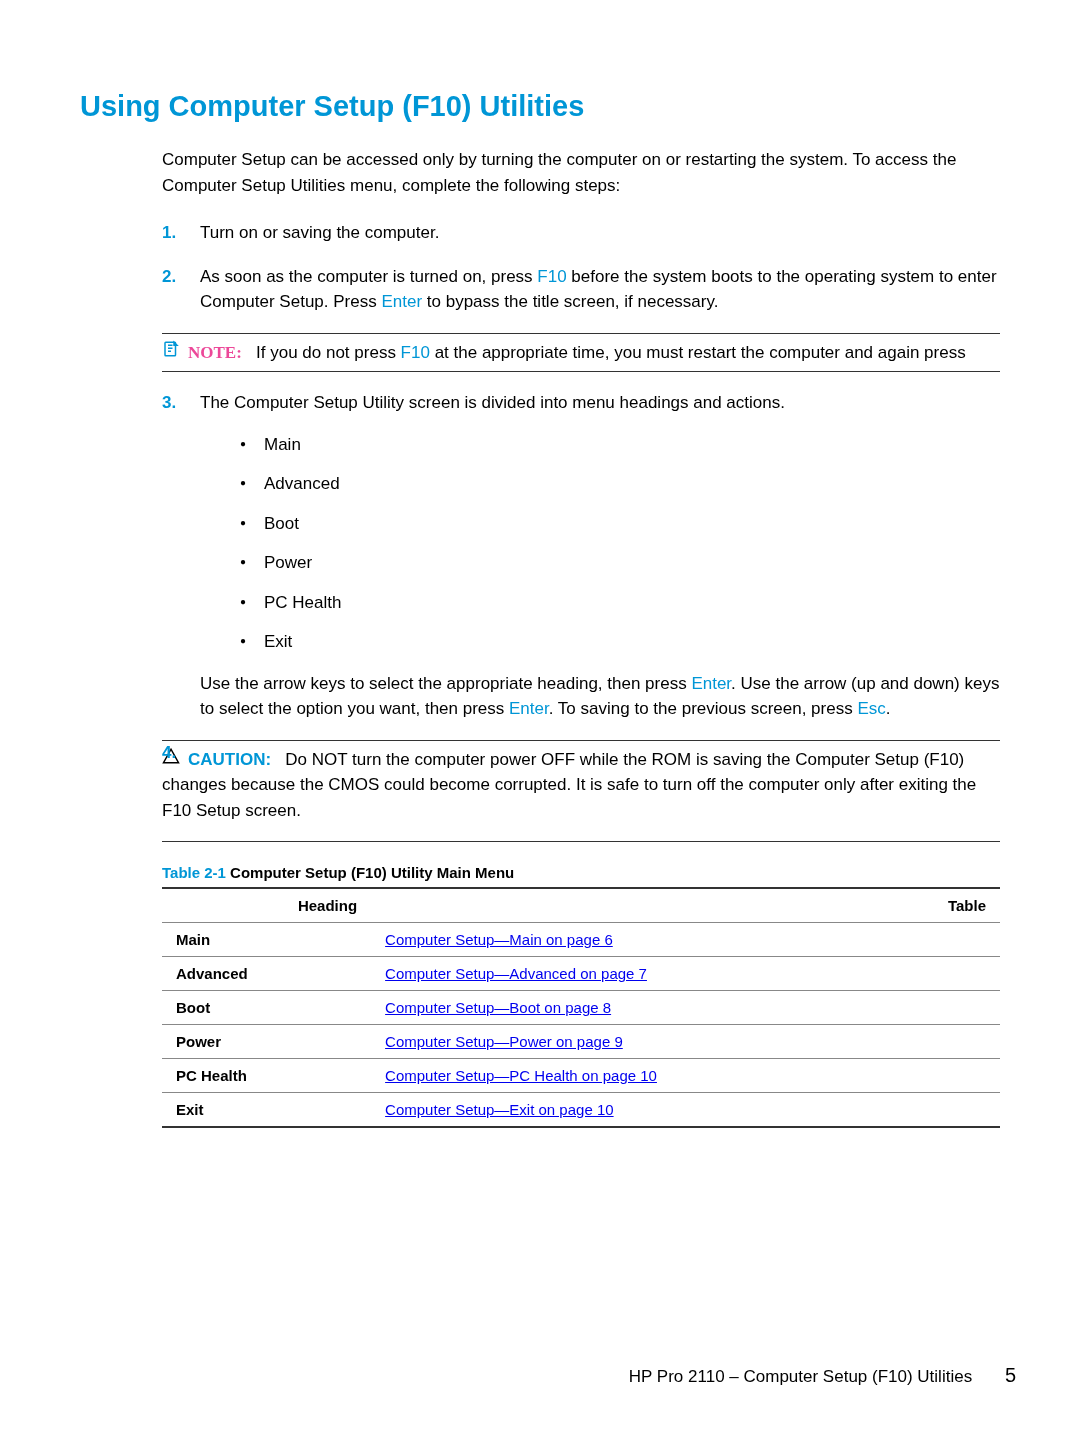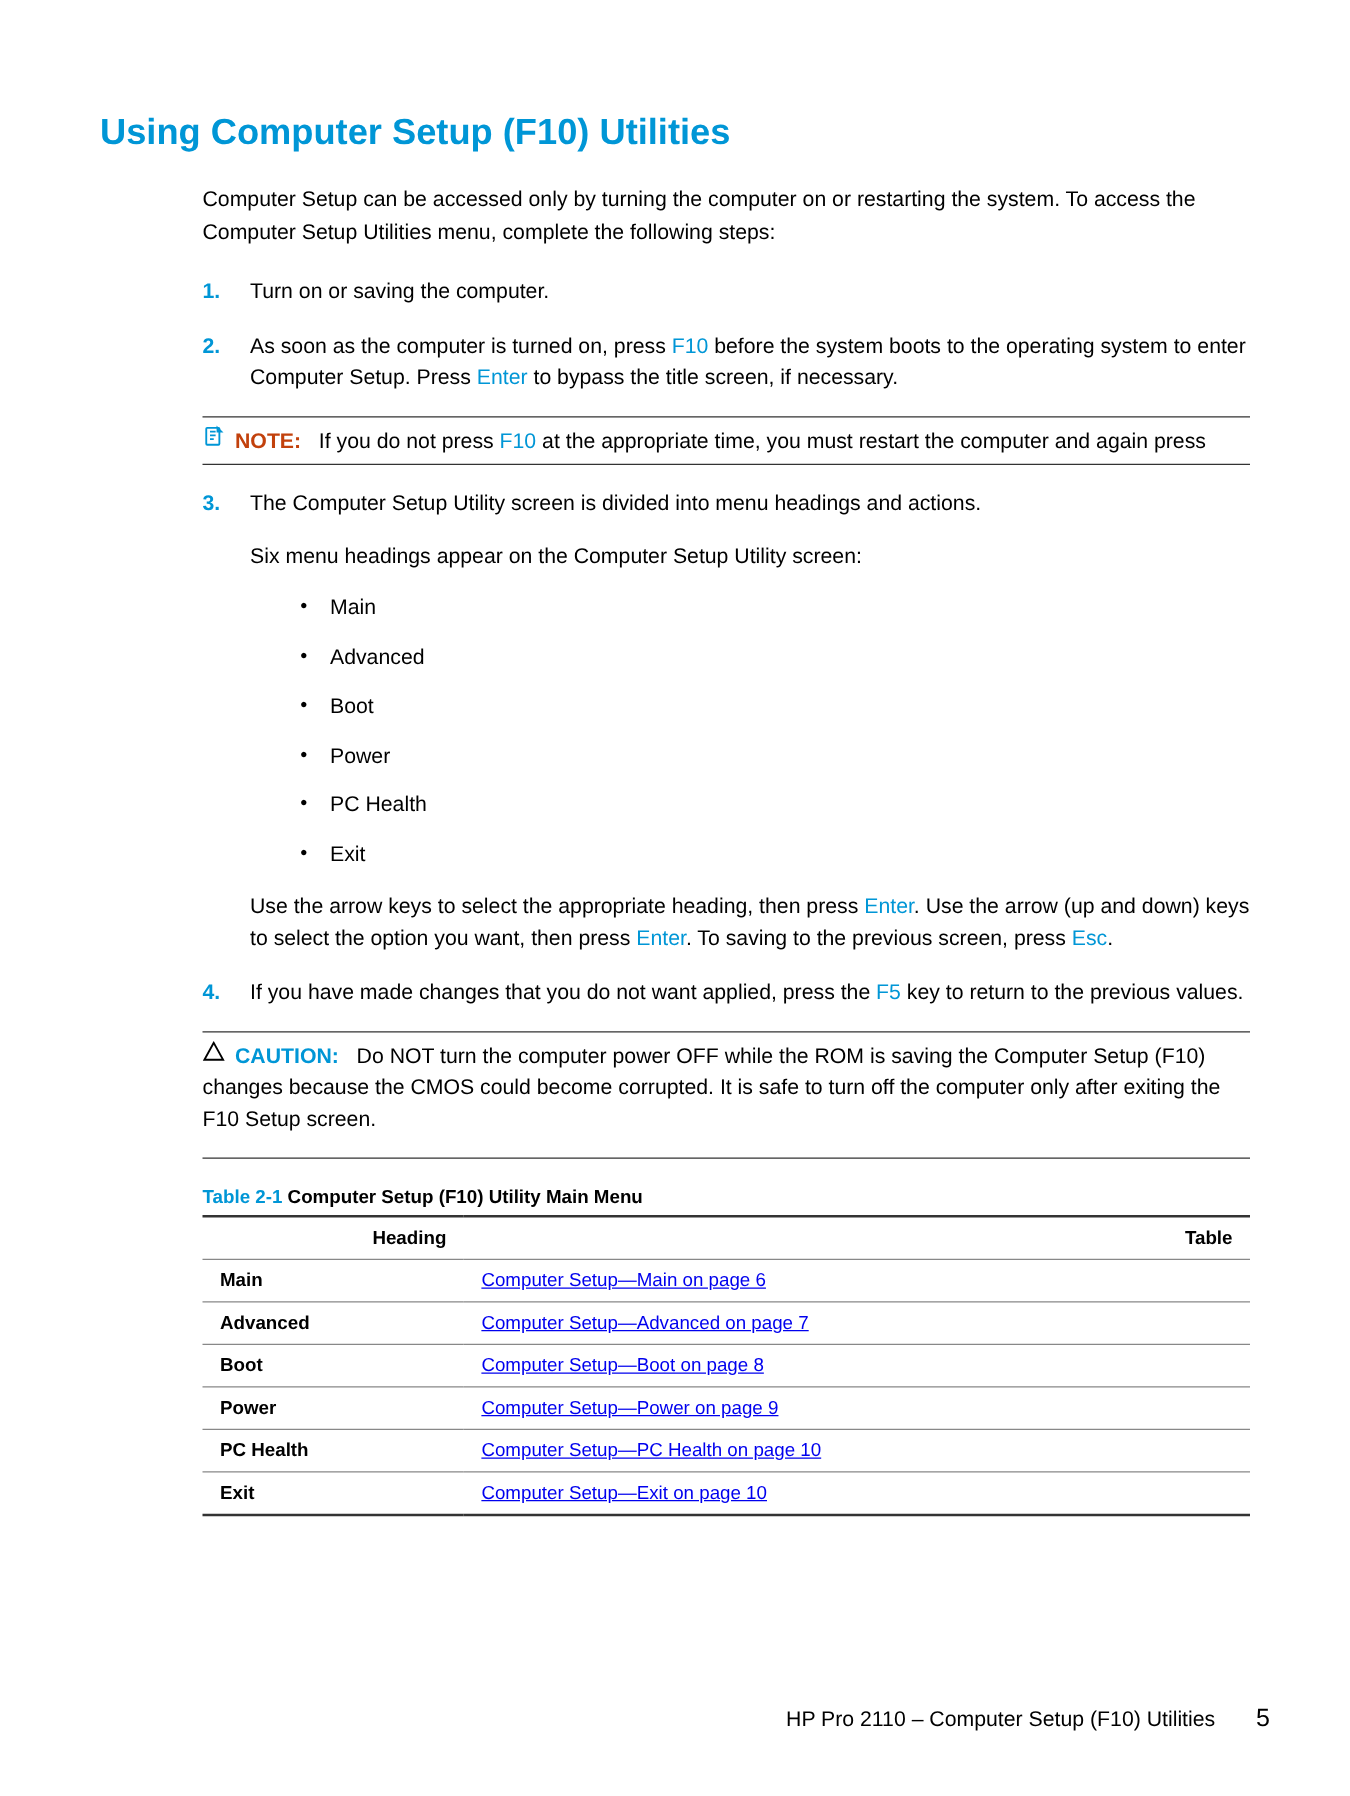--- a/index.html
+++ b/index.html
@@ -54,21 +54,21 @@
       line-height: 1.5;
       position: relative;
     }
     .note-icon {
       display: inline-block;
       width: 20px;
       vertical-align: top;
       color: #0096d6;
       margin-right: 6px;
     }
-    .note-label { color: #c2410c; font-weight: bold; }
+    .note-label { color: #ec4899; font-weight: bold; font-family: Liberation Serif, serif; }
     .caution-box {
       margin-left: 82px;
       border-top: 1px solid #333;
       border-bottom: 1px solid #333;
       padding: 6px 0 18px 0;
       font-size: 17px;
       line-height: 1.5;
       margin-bottom: 22px;
     }
     .caution-icon {
@@ -169,36 +169,34 @@
         <path d="M16 3l4 4-4 0z" fill="#0096d6"></path>
       </svg>
   </span><span class="note-label">NOTE:</span>&nbsp;&nbsp;&nbsp;<span>If you do not press </span><span class="key">F10</span><span> at the appropriate time, you must restart the computer and again press </span>
 </div>
 
 <ol class="steps" start="3">
   <li>
     <span class="num">3.</span>
     <div class="step-content">
       <p>The Computer Setup Utility screen is divided into menu headings and actions.</p>
-      <p>Six menu headings appear on the Computer Setup Utility screen:</p>
       <ul class="menu">
         <li>Main</li>
         <li>Advanced</li>
         <li>Boot</li>
         <li>Power</li>
         <li>PC Health</li>
         <li>Exit</li>
       </ul>
       <p><span>Use the arrow keys to select the appropriate heading, then press </span><span class="key">Enter</span><span>. Use the arrow (up and down) keys to select the option you want, then press </span><span class="key">Enter</span><span>. To saving to the previous screen, press </span><span class="key">Esc</span><span>.</span></p>
     </div>
   </li>
   <li>
     <span class="num">4.</span>
     <div class="step-content">
-      <p><span>If you have made changes that you do not want applied, press the </span><span class="key">F5</span><span> key to return to the previous values.</span></p>
     </div>
   </li>
 </ol>
 
 <div class="caution-box">
   <span class="caution-icon">
     <svg width="18" height="18" viewBox="0 0 24 24" fill="none" stroke="#000" stroke-width="2">
         <path d="M12 3L2 21h20L12 3z"></path>
       </svg>
   </span><span class="caution-label">CAUTION:</span>&nbsp;&nbsp;&nbsp;<span>Do NOT turn the computer power OFF while the ROM is saving the Computer Setup (F10) changes because the CMOS could become corrupted. It is safe to turn off the computer only after exiting the F10 Setup screen.</span>

